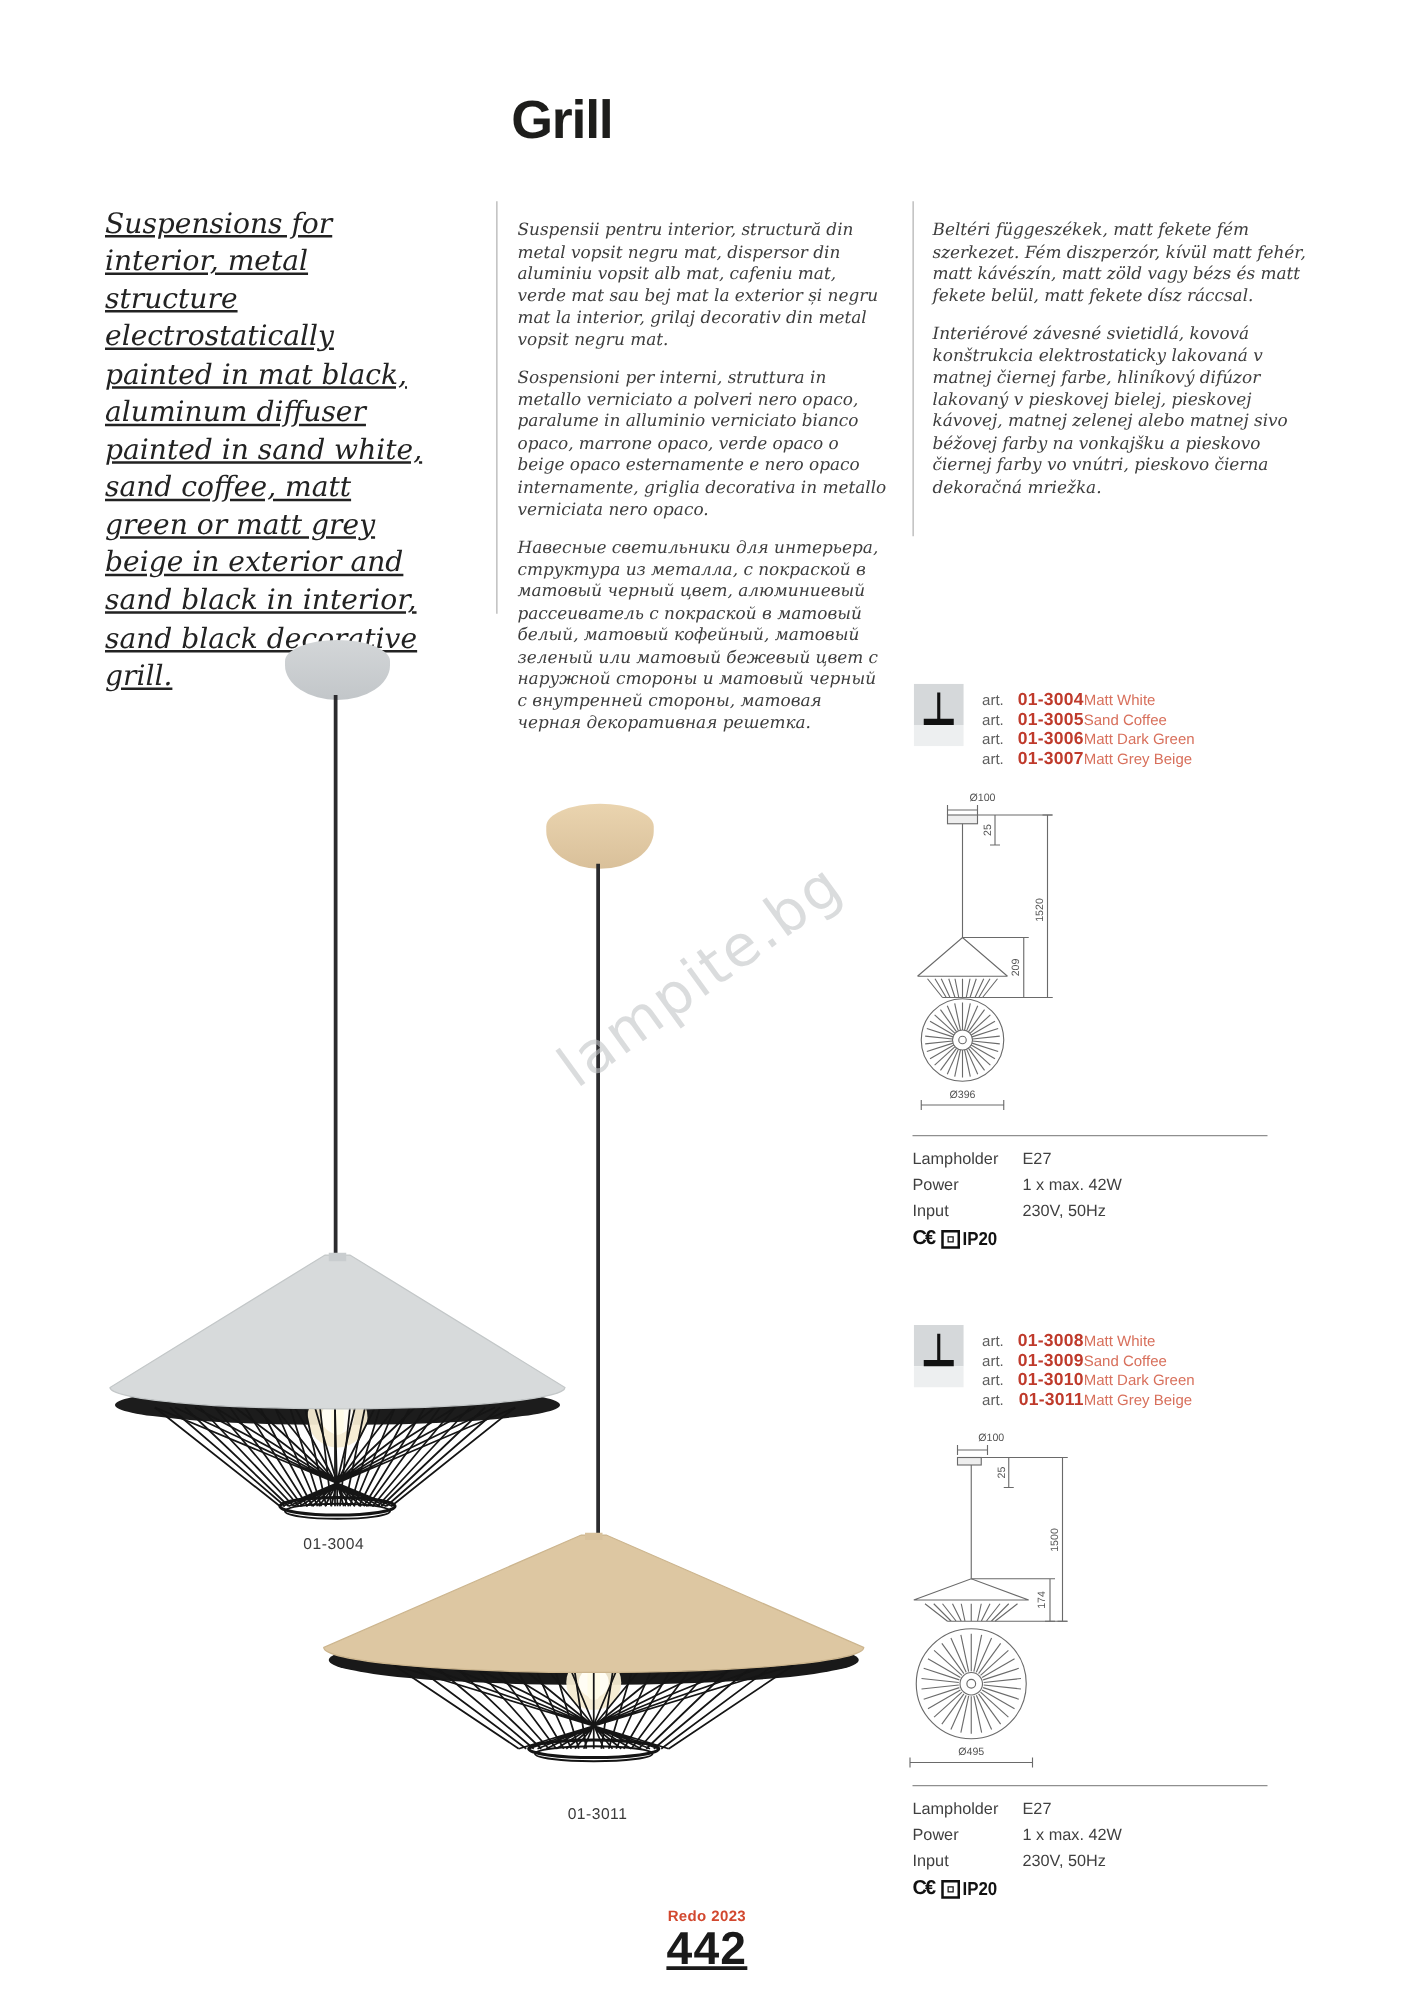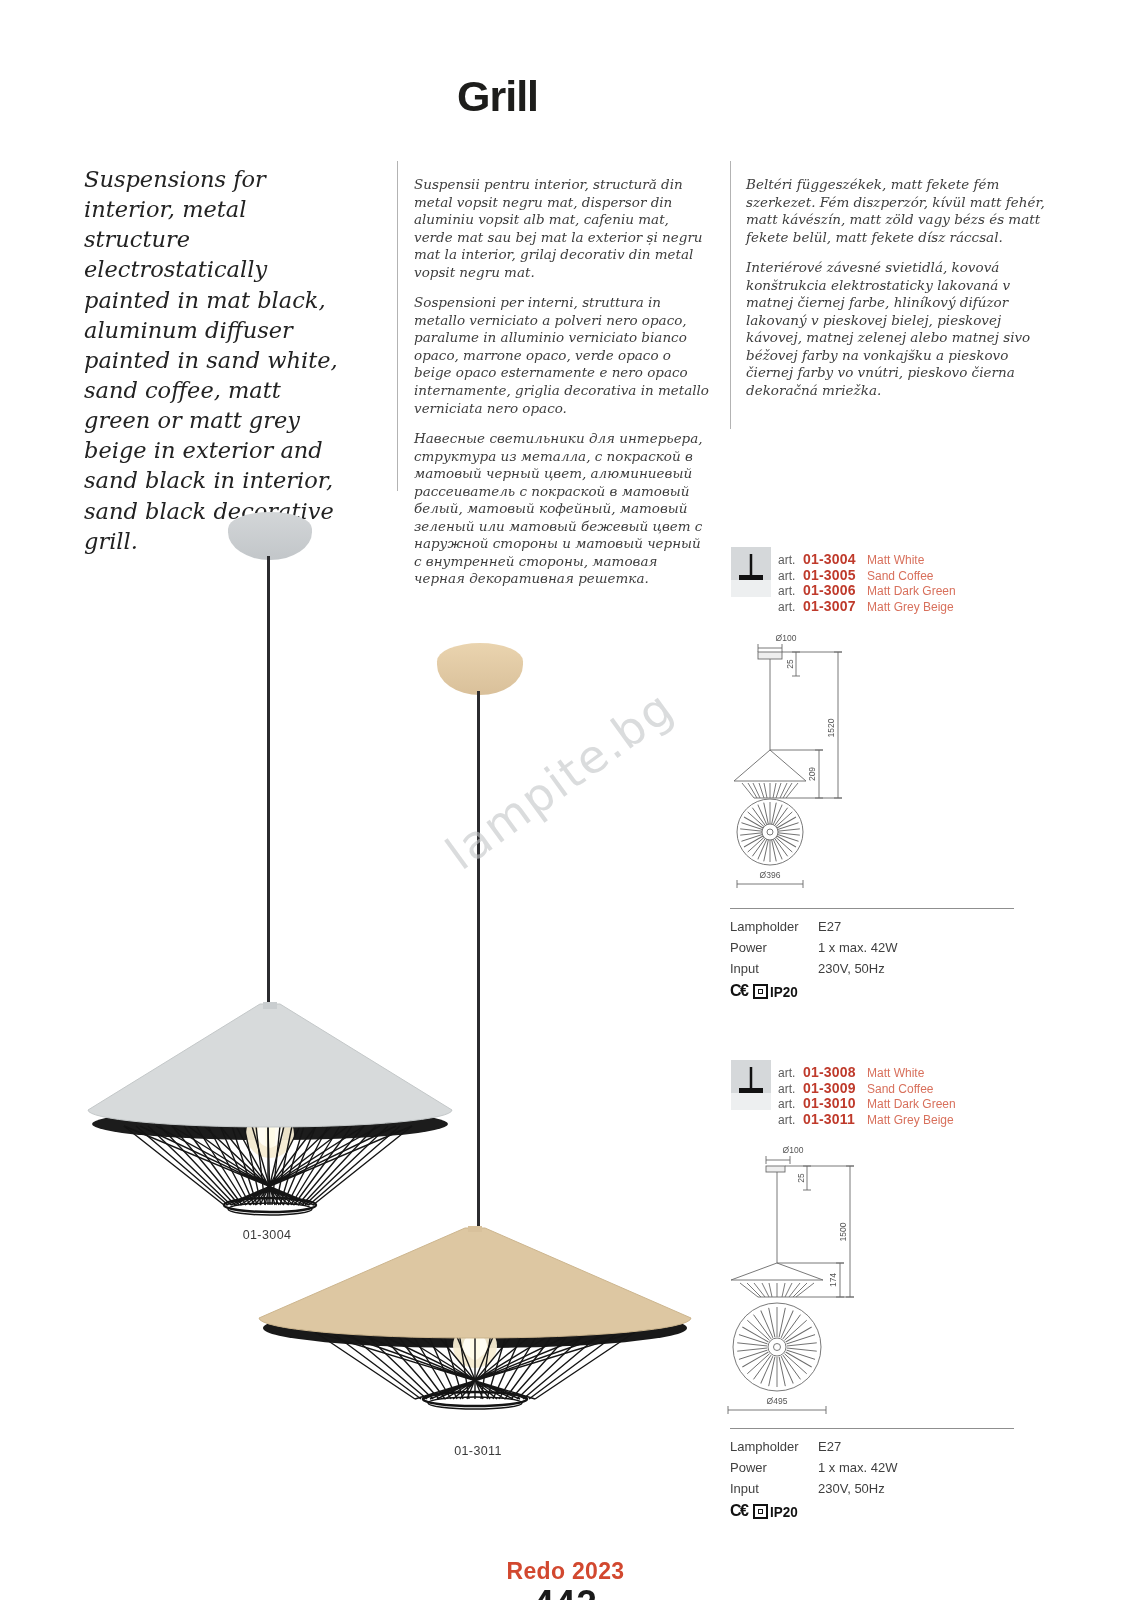--- a/index.html
+++ b/index.html
@@ -4,62 +4,61 @@
 <style>
   html,body{margin:0;padding:0;}
   body{
     width:1131px;height:1600px;position:relative;background:#ffffff;
     font-family:"Liberation Sans",sans-serif;overflow:hidden;
   }
   .abs{position:absolute;}
   .page-title{
     font-size:43px;font-weight:800;color:#1d1d1b;letter-spacing:-1px;
     font-family:"Liberation Sans",sans-serif;
-    margin-left:48px;
   }
   .intro-en{
     font:italic 22.5px/1.34 "DejaVu Serif",serif;color:#222;
   }
   .desc-col{font:italic 13.5px/1.30 "DejaVu Serif",serif;color:#3d3d3d;}
   .desc-col p{margin:12px 0 13px 0;}
   .vrule{width:1px;background:#b3b3b3;}
   .wm{
     display:flex;align-items:center;justify-content:center;
     font-family:"DejaVu Sans",sans-serif;font-size:46px;color:#c3c5c7;opacity:.6;
     transform:rotate(-36deg);letter-spacing:2px;pointer-events:none;
   }
   .photo-label{font-size:12.5px;color:#3a3a3a;letter-spacing:.4px;text-align:center;}
   .canopy{border-radius:50% 50% 50% 50% / 35% 35% 58% 58%;}
   .canopy-top{background:linear-gradient(#d3d6d8,#c2c6c9);}
   .canopy-bottom{background:linear-gradient(#ead4af,#d9c09a);}
   .cable{width:3px;background:#2b2b2e;}
-  .art-rows{display:flex;flex-direction:column;}
+  .art-rows{display:flex;flex-direction:column;text-align:right;}
   .art-row{display:flex;align-items:baseline;height:15.5px;}
   .art-prefix{font-size:12px;color:#5c5c5c;width:25px;}
   .art-code{font-size:14px;font-weight:bold;color:#bf3a2b;width:64px;letter-spacing:.2px;}
   .art-finish{font-size:12px;color:#d8705c;}
   .spec-table{width:284px;border-top:1px solid #8f8f8f;padding-top:7px;}
   .spec-row{display:flex;height:21px;align-items:center;font-size:13px;color:#3f3f3f;}
   .spec-key{width:88px;}
   .certs{display:flex;align-items:center;margin-top:3px;gap:2px;}
   .ce-mark{font-size:16px;font-weight:bold;color:#111;letter-spacing:-1.5px;}
   .class2{width:11px;height:11px;border:2px solid #111;display:flex;align-items:center;justify-content:center;margin-left:4px;}
   .class2 i{display:block;width:3px;height:3px;border:1.5px solid #111;}
   .ip-mark{font-size:15px;font-weight:bold;color:#111;transform:scaleX(.9);transform-origin:left;}
   .footer{left:0;width:1131px;text-align:center;}
-  .brand{font-size:23px;font-weight:bold;color:#d2482f;letter-spacing:.3px;margin-top:32px;}
+  .brand{font-size:12px;font-weight:bold;color:#d2482f;letter-spacing:.3px;}
   .pageno{font-size:37px;font-weight:800;color:#1a1a1a;letter-spacing:1px;line-height:1;text-decoration:underline;}
   svg text{font-family:"Liberation Sans",sans-serif;}
 </style>
 </head>
 <body>
 
 <div class="abs page-title" style="left:409px;top:72px;">Grill</div>
 
-<div class="abs intro-en" style="left:84px;top:164px;width:270px;">Suspensions for interior, metal structure electrostatically painted in mat black, aluminum diffuser painted in sand white, sand coffee, matt green or matt grey beige in exterior and sand black in interior, sand black decorative grill.</div>
+<div class="abs intro-en" style="left:84px;top:164px;width:270px;text-decoration:underline;">Suspensions for interior, metal structure electrostatically painted in mat black, aluminum diffuser painted in sand white, sand coffee, matt green or matt grey beige in exterior and sand black in interior, sand black decorative grill.</div>
 
 <div class="abs vrule" style="left:397px;top:161px;height:330px;"></div>
 <div class="abs vrule" style="left:730px;top:161px;height:268px;"></div>
 
 <div class="abs desc-col" style="left:414px;top:164px;width:296px;">
   <p>Suspensii pentru interior, structură din metal vopsit negru mat, dispersor din aluminiu vopsit alb mat, cafeniu mat, verde mat sau bej mat la exterior și negru mat la interior, grilaj decorativ din metal vopsit negru mat.</p>
   <p>Sospensioni per interni, struttura in metallo verniciato a polveri nero opaco, paralume in alluminio verniciato bianco opaco, marrone opaco, verde opaco o beige opaco esternamente e nero opaco internamente, griglia decorativa in metallo verniciata nero opaco.</p>
   <p>Навесные светильники для интерьера, структура из металла, с  покраской в матовый черный цвет, алюминиевый рассеиватель с покраской в матовый белый, матовый кофейный, матовый зеленый или матовый бежевый цвет с наружной стороны и матовый черный с внутренней стороны, матовая черная декоративная решетка.</p>
 </div>
 

